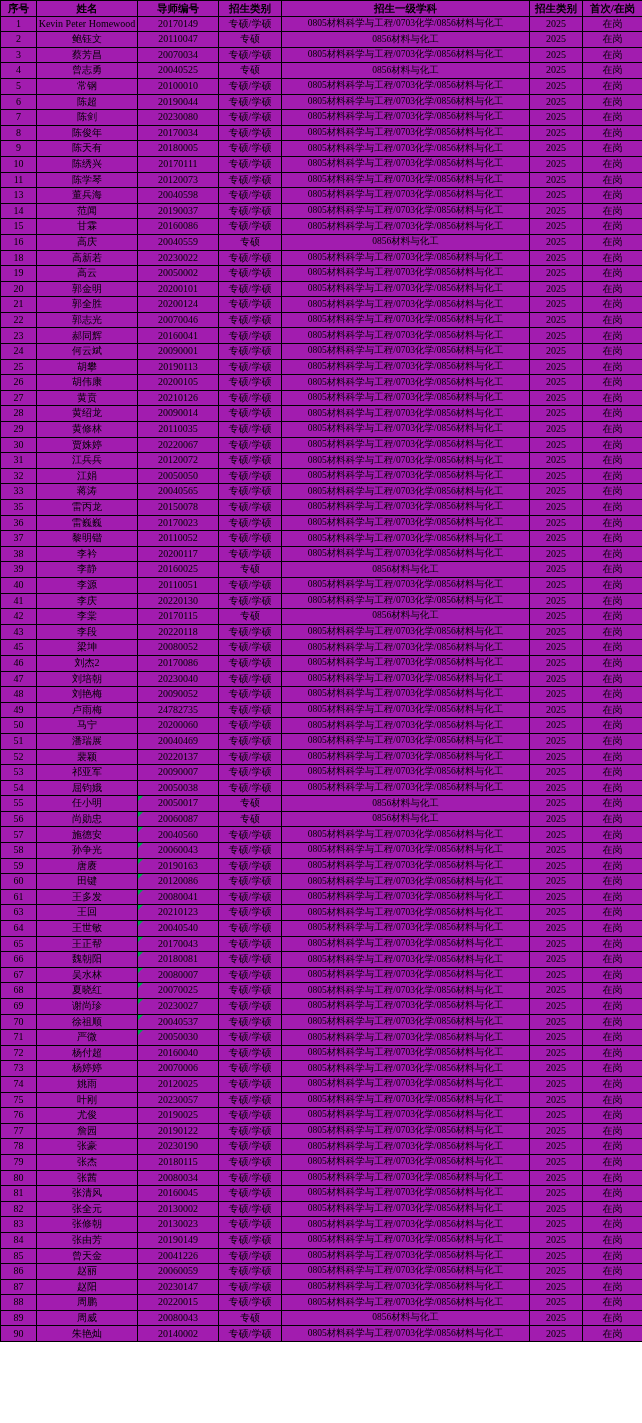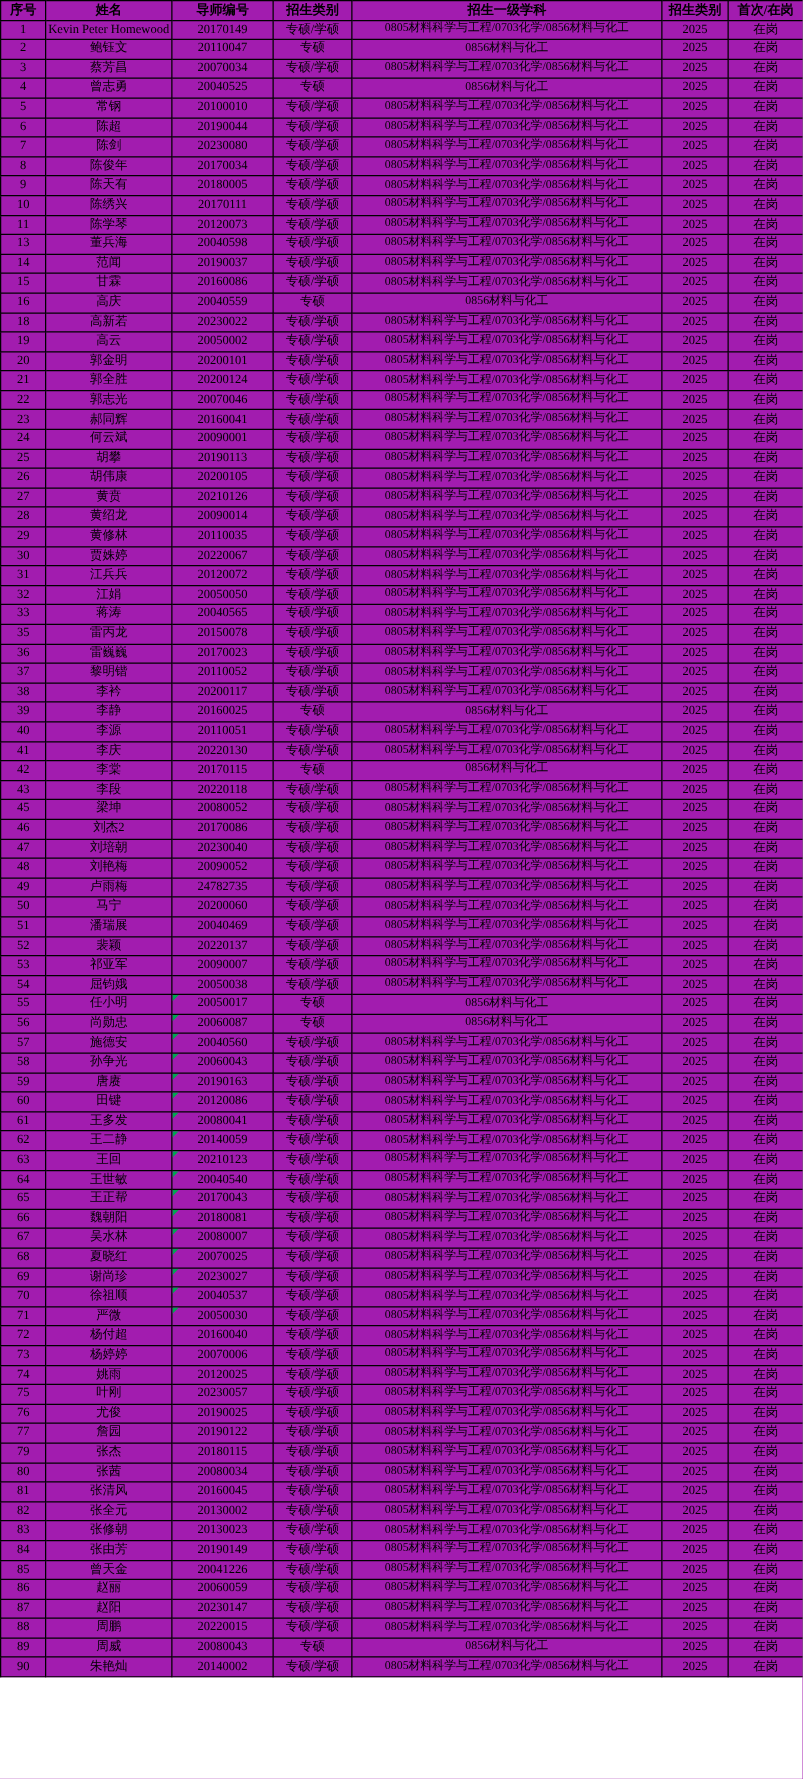--- a/index.html
+++ b/index.html
@@ -565,29 +565,20 @@
       <tr>
         <td class="cell-index">61</td>
         <td class="cell-name">王多发</td>
         <td class="cell-tutor_id">20080041<span class="tri" style="border-top-color: rgb(0, 166, 81);"></span></td>
         <td class="cell-category">专硕/学硕</td>
         <td class="cell-discipline">0805材料科学与工程/0703化学/0856材料与化工</td>
         <td class="cell-year">2025</td>
         <td class="cell-status">在岗</td>
       </tr>
       <tr>
-        <td class="cell-index">62</td>
-        <td class="cell-name">王二静</td>
-        <td class="cell-tutor_id">20140059<span class="tri" style="border-top-color: rgb(0, 166, 81);"></span></td>
-        <td class="cell-category">专硕/学硕</td>
-        <td class="cell-discipline">0805材料科学与工程/0703化学/0856材料与化工</td>
-        <td class="cell-year">2025</td>
-        <td class="cell-status">在岗</td>
-      </tr>
-      <tr>
         <td class="cell-index">63</td>
         <td class="cell-name">王回</td>
         <td class="cell-tutor_id">20210123<span class="tri" style="border-top-color: rgb(0, 166, 81);"></span></td>
         <td class="cell-category">专硕/学硕</td>
         <td class="cell-discipline">0805材料科学与工程/0703化学/0856材料与化工</td>
         <td class="cell-year">2025</td>
         <td class="cell-status">在岗</td>
       </tr>
       <tr>
         <td class="cell-index">64</td>
@@ -703,20 +694,29 @@
         <td class="cell-tutor_id">20190025</td>
         <td class="cell-category">专硕/学硕</td>
         <td class="cell-discipline">0805材料科学与工程/0703化学/0856材料与化工</td>
         <td class="cell-year">2025</td>
         <td class="cell-status">在岗</td>
       </tr>
       <tr>
         <td class="cell-index">77</td>
         <td class="cell-name">詹园</td>
         <td class="cell-tutor_id">20190122</td>
+        <td class="cell-category">专硕/学硕</td>
+        <td class="cell-discipline">0805材料科学与工程/0703化学/0856材料与化工</td>
+        <td class="cell-year">2025</td>
+        <td class="cell-status">在岗</td>
+      </tr>
+      <tr>
+        <td class="cell-index">78</td>
+        <td class="cell-name">张豪</td>
+        <td class="cell-tutor_id">20230190</td>
         <td class="cell-category">专硕/学硕</td>
         <td class="cell-discipline">0805材料科学与工程/0703化学/0856材料与化工</td>
         <td class="cell-year">2025</td>
         <td class="cell-status">在岗</td>
       </tr>
       <tr>
         <td class="cell-index">79</td>
         <td class="cell-name">张杰</td>
         <td class="cell-tutor_id">20180115</td>
         <td class="cell-category">专硕/学硕</td>

